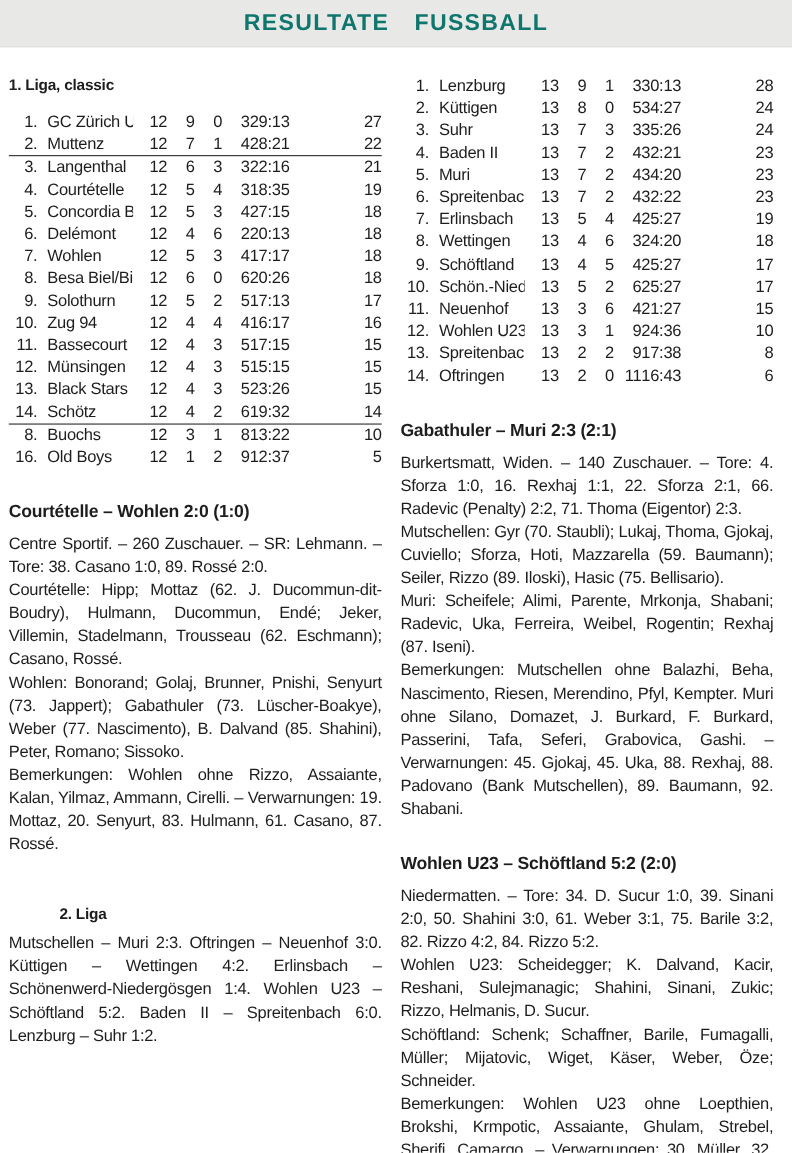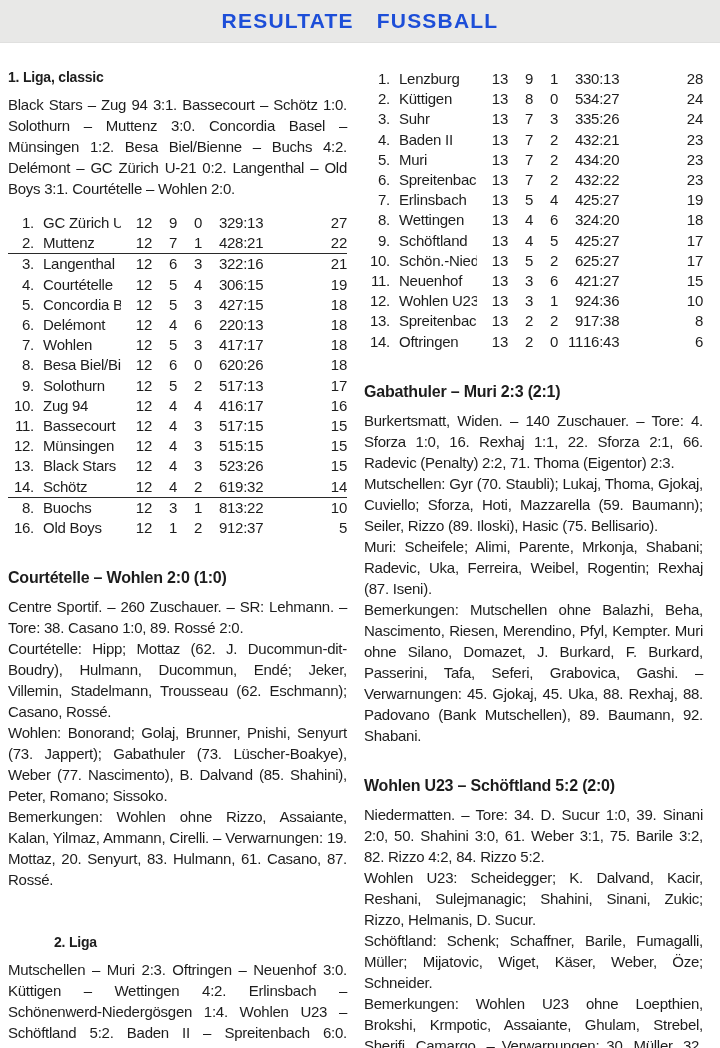--- a/index.html
+++ b/index.html
@@ -6,21 +6,21 @@
   body{
     width:720px;height:1048px;overflow:hidden;background:#ffffff;
     font-family:"Liberation Sans", sans-serif;color:#1d1d1d;
     -webkit-font-smoothing:antialiased;
   }
   .masthead{
     height:42px;background:#e8e8e7;display:flex;align-items:center;justify-content:center;
     border-bottom:1px solid #e0e0df;
   }
   .masthead h1{
-    margin:0;font-size:21px;font-weight:700;color:#1d4ed8;
+    margin:0;font-size:21px;font-weight:700;color:#0f766e;
     letter-spacing:1.2px;word-spacing:16px;
   }
   .columns{display:flex;gap:17px;padding:24px 8px 0 8px;}
   .col{width:339px;flex:0 0 339px;}
   h2.section{font-size:14px;line-height:20px;margin:0 0 7px 0;font-weight:700;letter-spacing:-0.2px;}
   h2.section.s2{margin-top:42px;margin-left:46px;}
   h3.match{font-size:16px;line-height:20px;font-weight:700;margin:30px 0 8px 0;letter-spacing:-0.2px;}
   p.body{
     font-size:15px;line-height:21px;margin:0;text-align:justify;
     letter-spacing:-0.25px;
@@ -41,21 +41,20 @@
 <body>
 
 <div class="masthead">
   <h1>RESULTATE FUSSBALL</h1>
 </div>
 
 <div class="columns">
 
   <div class="col">
     <h2 class="section">1. Liga, classic</h2>
-    <p class="body">Black Stars – Zug 94 3:1. Bassecourt – Schötz 1:0. Solothurn – Muttenz 3:0. Concordia Basel – Münsingen 1:2. Besa Biel/Bienne – Buchs 4:2. Delémont – GC Zürich U-21 0:2. Langenthal – Old Boys 3:1. Courtételle – Wohlen 2:0.</p>
 
     <div class="standings">
 
         <div class="trow">
           <span class="c-rank">1.</span>
           <span class="c-team">GC Zürich U-21</span>
           <span class="c-gp">12</span>
           <span class="c-num">9</span>
           <span class="c-num">0</span>
           <span class="c-num">3</span>
@@ -85,21 +84,21 @@
           <span class="c-pts">21</span>
         </div>
 
         <div class="trow">
           <span class="c-rank">4.</span>
           <span class="c-team">Courtételle</span>
           <span class="c-gp">12</span>
           <span class="c-num">5</span>
           <span class="c-num">4</span>
           <span class="c-num">3</span>
-          <span class="c-goals">06:15</span>
+          <span class="c-goals">18:35</span>
           <span class="c-pts">19</span>
         </div>
 
         <div class="trow">
           <span class="c-rank">5.</span>
           <span class="c-team">Concordia Basel</span>
           <span class="c-gp">12</span>
           <span class="c-num">5</span>
           <span class="c-num">3</span>
           <span class="c-num">4</span>

